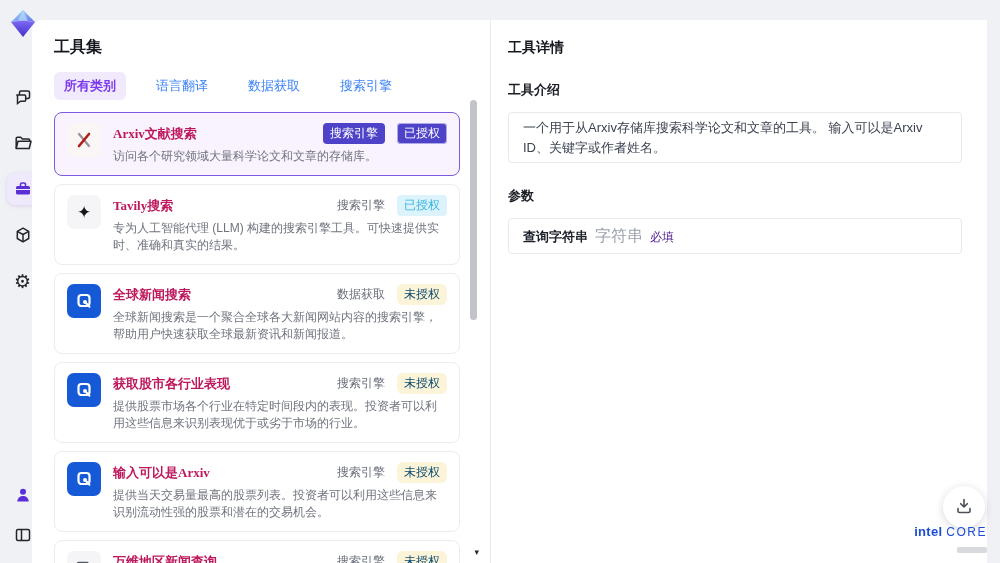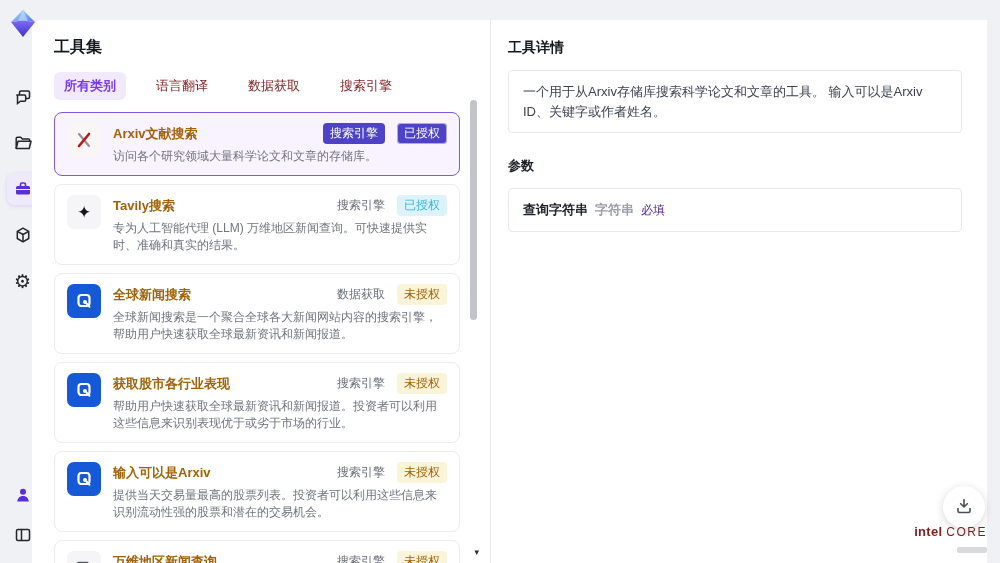--- a/index.html
+++ b/index.html
@@ -28,76 +28,76 @@
   
   .panel {
     position: absolute; left: 32px; top: 8px; width: 955px; height: 555px;
     background: #ffffff; border-radius: 10px 0 0 0; display: flex; margin-top: 12px;
   }
   
   .tools-pane { width: 458px; height: 100%; position: relative; padding: 17px 30px 0 22px; overflow: hidden; }
   .page-title { font-size: 16px; font-weight: 700; color: #15181f; }
   .tabs { display: flex; align-items: center; gap: 20px; margin-top: 14px; }
   .tab {
-    border: none; background: transparent; font-size: 13px; color: #7f1d1d;
+    border: none; background: transparent; font-size: 13px; color: #3b82f6;
     padding: 5px 10px; border-radius: 6px; cursor: pointer;
     font-family: inherit; white-space: nowrap;
   }
   .tab.active { background: #f1eafc; color: #7c3aed; font-weight: 600; }
   .tool-list { margin-top: 12px; display: flex; flex-direction: column; gap: 8px; }
   .card {
     display: flex; gap: 12px; padding: 10px 12px; background: #fff;
     border: 1px solid #ebecf0; border-radius: 8px; cursor: pointer;
   }
   .card.selected { border: 1px solid #7d5be0; background: #f8f3fe; }
   .tool-icon {
     flex: 0 0 34px; width: 34px; height: 34px; border-radius: 7px;
     display: flex; align-items: center; justify-content: center; font-size: 17px;
   }
   .tool-icon.arxiv-icon { background: #fbf6f6; }
   .tool-icon.tavily-icon { background: #f5f5f7; color: #16161c; }
   .tool-icon.globalnews-icon { background: #1659d6; }
   .tool-icon.newspaper-icon { background: #f5f5f7; }
   .card-body { flex: 1; min-width: 0; }
   .card-head { display: flex; align-items: flex-start; }
-  .t-title { font-size: 13px; font-weight: 700; color: #a16207; flex: 1; padding-top: 2px; }
+  .t-title { font-size: 13px; font-weight: 700; color: #be185d; flex: 1; padding-top: 2px; font-family: Liberation Serif, serif; }
   .t-tags { display: flex; align-items: center; gap: 12px; margin-left: 8px; }
   .t-desc { font-size: 12px; color: #70747e; line-height: 1.42; margin-top: 4px; }
   .tag-plain { font-size: 12px; color: #6a6f7a; white-space: nowrap; }
   .badge { font-size: 12px; border-radius: 4px; padding: 2px 7px; white-space: nowrap; }
   .badge.solid { background: #4e43c8; color: #fff; }
   .badge.solid-outline { background: #4e43c8; color: #fff; box-shadow: inset 0 0 0 1px rgba(255,255,255,.55); }
   .badge.cyan { background: #ddf3fb; color: #38b6e3; }
-  .badge.yellow { background: #fcf4d8; color: #a16207; }
+  .badge.yellow { background: #fcf4d8; color: #0c4a6e; border-radius: 6px; }
   .vscroll-thumb {
     position: absolute; right: 13px; top: 80px; width: 7px; height: 220px;
     background: #c3c4c9; border-radius: 4px; cursor: pointer;
   }
   .scroll-arrow { position: absolute; right: 11px; top: 527px; font-size: 9px; color: #2a2a2a; cursor: pointer; }
   
   .details-pane { flex: 1; border-left: 1px solid #e9eaee; padding: 19px 25px 0 17px; }
   .details-title { font-size: 14px; font-weight: 700; color: #15181f; }
   .section-heading { font-size: 13px; font-weight: 700; color: #1a1d24; margin-top: 24px; }
   .detail-box {
     margin-top: 13px; border: 1px solid #e8e9ee; border-radius: 4px;
-    background: #fff; padding: 11px 14px; font-size: 13px; color: #3c4250; line-height: 1.5;
+    background: #fff; padding: 5px 14px; font-size: 13px; color: #3c4250; line-height: 1.5;
   }
   .param-line { display: flex; align-items: baseline; gap: 7px; }
   .param-name { font-size: 13px; font-weight: 700; color: #1d212a; }
-  .param-type { font-size: 13px; color: #9aa0ab; font-weight: bold; }
+  .param-type { font-size: 16px; color: #9aa0ab; }
   .param-required { font-size: 12px; color: #4c1d95; }
   .param-desc { font-size: 13px; color: #555b66; margin-top: 9px; }
   
   .fab {
     position: absolute; right: 15px; top: 486px; width: 42px; height: 42px;
     border-radius: 50%; background: #fff; box-shadow: 0 2px 8px rgba(40,40,60,.18);
     display: flex; align-items: center; justify-content: center; cursor: pointer; border: none;
   }
   .intel-brand { position: absolute; right: 13px; top: 524px; text-align: right; }
-  .intel-row { font-size: 13px; color: #7f1d1d; letter-spacing: .3px; }
+  .intel-row { font-size: 13px; color: #1d4ed8; letter-spacing: .3px; }
   .intel-word { font-weight: 700; }
   .core-word { font-weight: 400; letter-spacing: 1.5px; font-size: 12px; }
   .intel-sub { display: inline-block; margin-top: 3px; width: 30px; height: 6px; background: #d9dade; border-radius: 2px; }
 </style>
 </head>
 <body>
 
 <aside class="sidebar">
   <div class="logo">
     <svg width="34" height="34" viewBox="0 0 34 34">
@@ -206,21 +206,21 @@
         <div class="card">
     <span class="tool-icon tavily-icon">✦</span>
     <div class="card-body">
       <div class="card-head">
         <span class="t-title">Tavily搜索</span>
         <span class="t-tags">
           <span class="t-cat tag-plain">搜索引擎</span>
           <span class="t-auth badge cyan">已授权</span>
         </span>
       </div>
-      <div class="t-desc">专为人工智能代理 (LLM) 万维地区新闻查询。可快速提供实时、准确和真实的结果。</div>
+      <div class="t-desc">专为人工智能代理 (LLM) 构建的搜索引擎工具。可快速提供实时、准确和真实的结果。</div>
     </div>
   </div>
         <div class="card">
     <span class="tool-icon globalnews-icon">
             <svg width="20" height="20" viewBox="0 0 20 20">
               <rect x="4.5" y="4" width="11" height="11" rx="3" fill="none" stroke="#ffffff" stroke-width="2.2"></rect>
               <circle cx="11" cy="11" r="2" fill="#ffffff"></circle>
               <path d="M12.5 12.5 L15.5 15.8" stroke="#ffffff" stroke-width="2" stroke-linecap="round"></path>
             </svg>
           </span>
@@ -244,21 +244,21 @@
             </svg>
           </span>
     <div class="card-body">
       <div class="card-head">
         <span class="t-title">获取股市各行业表现</span>
         <span class="t-tags">
           <span class="t-cat tag-plain">搜索引擎</span>
           <span class="t-auth badge yellow">未授权</span>
         </span>
       </div>
-      <div class="t-desc">帮助用户快速获取全球最新资讯和新闻报道。投资者可以利用这些信息来识别表现优于或劣于市场的行业。</div>
+      <div class="t-desc">提供股票市场各个行业在特定时间段内的表现。投资者可以利用这些信息来识别表现优于或劣于市场的行业。</div>
     </div>
   </div>
         <div class="card">
     <span class="tool-icon globalnews-icon">
             <svg width="20" height="20" viewBox="0 0 20 20">
               <rect x="4.5" y="4" width="11" height="11" rx="3" fill="none" stroke="#ffffff" stroke-width="2.2"></rect>
               <circle cx="11" cy="11" r="2" fill="#ffffff"></circle>
               <path d="M12.5 12.5 L15.5 15.8" stroke="#ffffff" stroke-width="2" stroke-linecap="round"></path>
             </svg>
           </span>
@@ -294,20 +294,21 @@
 
     </div>
   </div>
       </div>
     <div class="vscroll-thumb"></div>
     <div class="scroll-arrow">▾</div>
   </section>
 
   <section class="details-pane">
     <h2 class="details-title">工具详情</h2>
+    <h3 class="section-heading">工具介绍</h3>
     <div class="detail-box">
       <span>一个用于从Arxiv存储库搜索科学论文和文章的工具。 输入可以是Arxiv ID、关键字或作者姓名。</span>
     </div>
     <h3 class="section-heading">参数</h3>
     <div class="detail-box">
       <div class="param-line">
         <span class="param-name">查询字符串</span>
         <span class="param-type">字符串</span>
         <span class="param-required">必填</span>
       </div>

